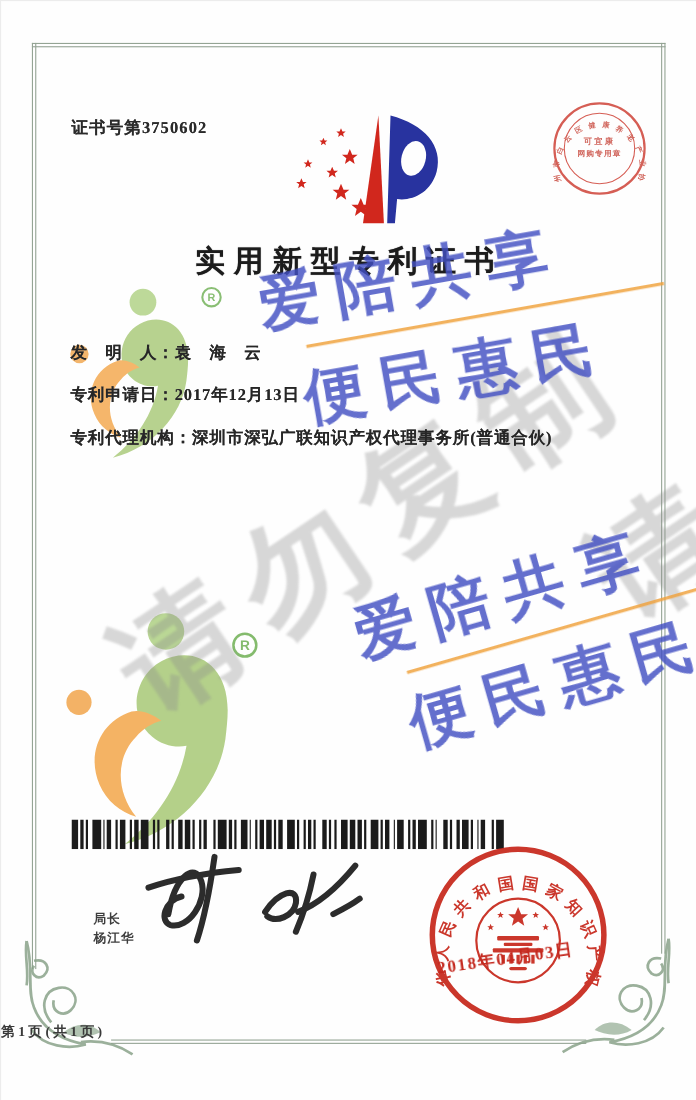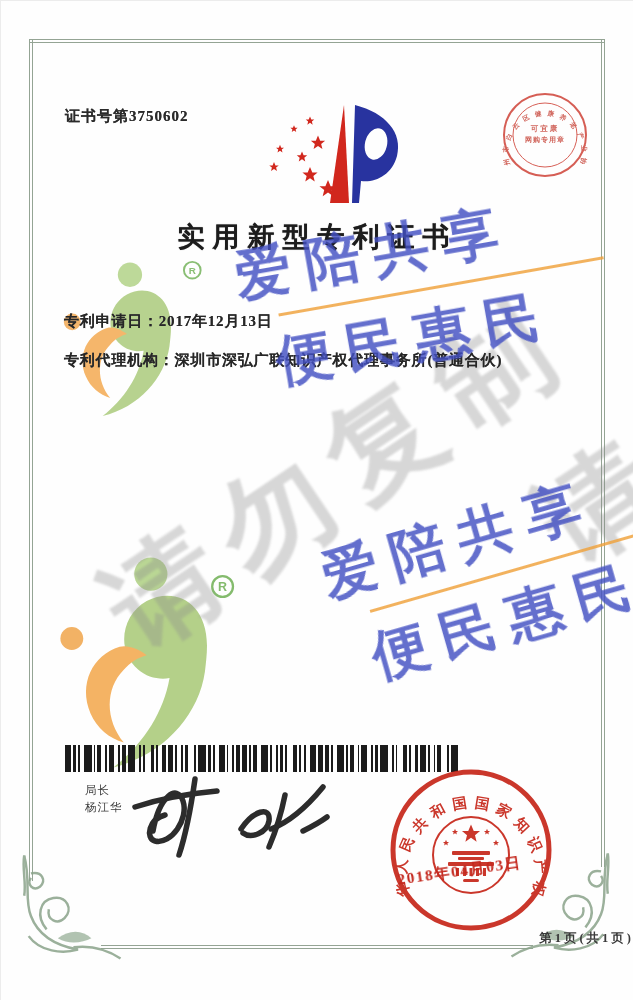--- a/index.html
+++ b/index.html
@@ -16,22 +16,22 @@
   .frame-left{left:28px;top:38px;height:842px;border-left:4px double #94a494;}
   .frame-right{left:600px;top:38px;height:828px;border-left:4px double #94a494;}
   .frame-bottom{left:100px;top:944px;width:432px;border-top:4px double #94a494;}
   
   .cert-no{left:64px;top:106px;font-size:15px;font-weight:bold;color:#2a2a2a;letter-spacing:1px;text-shadow:0 0 .6px #555;}
   .title{left:0;top:218px;width:100%;text-align:center;font-size:27px;font-weight:bold;color:#1c1c1c;letter-spacing:8px;text-shadow:0 0 .7px #444;}
   .fields{left:63px;top:301px;right:30px;z-index:10;}
   .field-row{font-size:15px;font-weight:bold;color:#262626;line-height:39px;white-space:nowrap;letter-spacing:.8px;text-shadow:0 0 .6px #666;}
   .items{left:63px;top:532px;right:26px;z-index:10;}
   .item-row{font-size:14.5px;font-weight:bold;color:#262626;line-height:36px;white-space:nowrap;letter-spacing:.4px;text-shadow:0 0 .6px #666;}
-  .footer{left:0;top:929px;width:100%;text-align:right;font-size:12.5px;font-weight:bold;color:#3a3a3a;letter-spacing:3px;z-index:10;}
-  .signer{left:84px;top:781px;font-size:11.5px;font-weight:normal;color:#3d3d3d;line-height:17px;z-index:12;letter-spacing:1px;filter:blur(.3px);}
+  .footer{left:0;top:929px;width:100%;text-align:left;font-size:12.5px;font-weight:bold;color:#3a3a3a;letter-spacing:3px;z-index:10;}
+  .signer{left:84px;top:827px;font-size:11.5px;font-weight:bold;color:#3d3d3d;line-height:17px;z-index:12;letter-spacing:1px;filter:blur(.3px);}
   
   .wm-blue{z-index:40;transform-origin:left top;opacity:.82;filter:blur(.5px);
     font-family:"Liberation Sans","DejaVu Sans",sans-serif;font-weight:bold;color:#4350c3;}
   .wm-blue .l1{font-size:56px;letter-spacing:14px;white-space:nowrap;}
   .wm-blue .l2{font-size:56px;letter-spacing:14px;white-space:nowrap;margin-top:8px;margin-left:26px;}
   .wm-blue .oline{height:3px;background:#f0a23c;margin:4px 0 2px 36px;}
   #wm-blue-1{left:228px;top:240px;transform:rotate(-10deg);}
   #wm-blue-2{left:312px;top:542px;transform:rotate(-16deg);}
   .wm-gray{z-index:8;transform-origin:left center;color:#8d8d8d;opacity:.34;
     font-family:"Liberation Sans","DejaVu Sans",sans-serif;font-weight:bold;
@@ -119,20 +119,21 @@
     <circle cx="20" cy="88" r="11" fill="#f2ac59"></circle>
     <path d="M66 96 C40 104 26 132 38 160 C44 174 56 184 70 188 C52 166 52 136 70 118 C76 111 84 106 92 104 C84 98 74 94 66 96 Z" fill="#f4ad57"></path>
     <circle cx="165" cy="38" r="10" fill="none" stroke="#7ab661" stroke-width="2.2"></circle>
     <text x="165" y="42" font-size="12" fill="#7ab661" text-anchor="middle" font-family="Liberation Sans, sans-serif" font-weight="bold">R</text>
   </svg>
 
   <div id="wm-gray-1" class="abs wm-gray">请勿复制</div>
   <div id="wm-gray-2" class="abs wm-gray">请勿复制</div>
 
   <div class="abs fields">
+    <div class="field-row"><span>发　明　人：</span><span>袁　海　云</span></div>
     <div class="field-row"><span>专利申请日：</span><span>2017年12月13日</span></div>
     <div class="field-row"><span>专利代理机构：</span><span>深圳市深弘广联知识产权代理事务所(普通合伙)</span></div>
   </div>
 
 
   <div id="wm-blue-1" class="abs wm-blue">
     <div class="l1">爱陪共享</div>
     <div class="oline" style="width:330px;"></div>
     <div class="l2">便民惠民</div>
   </div>

